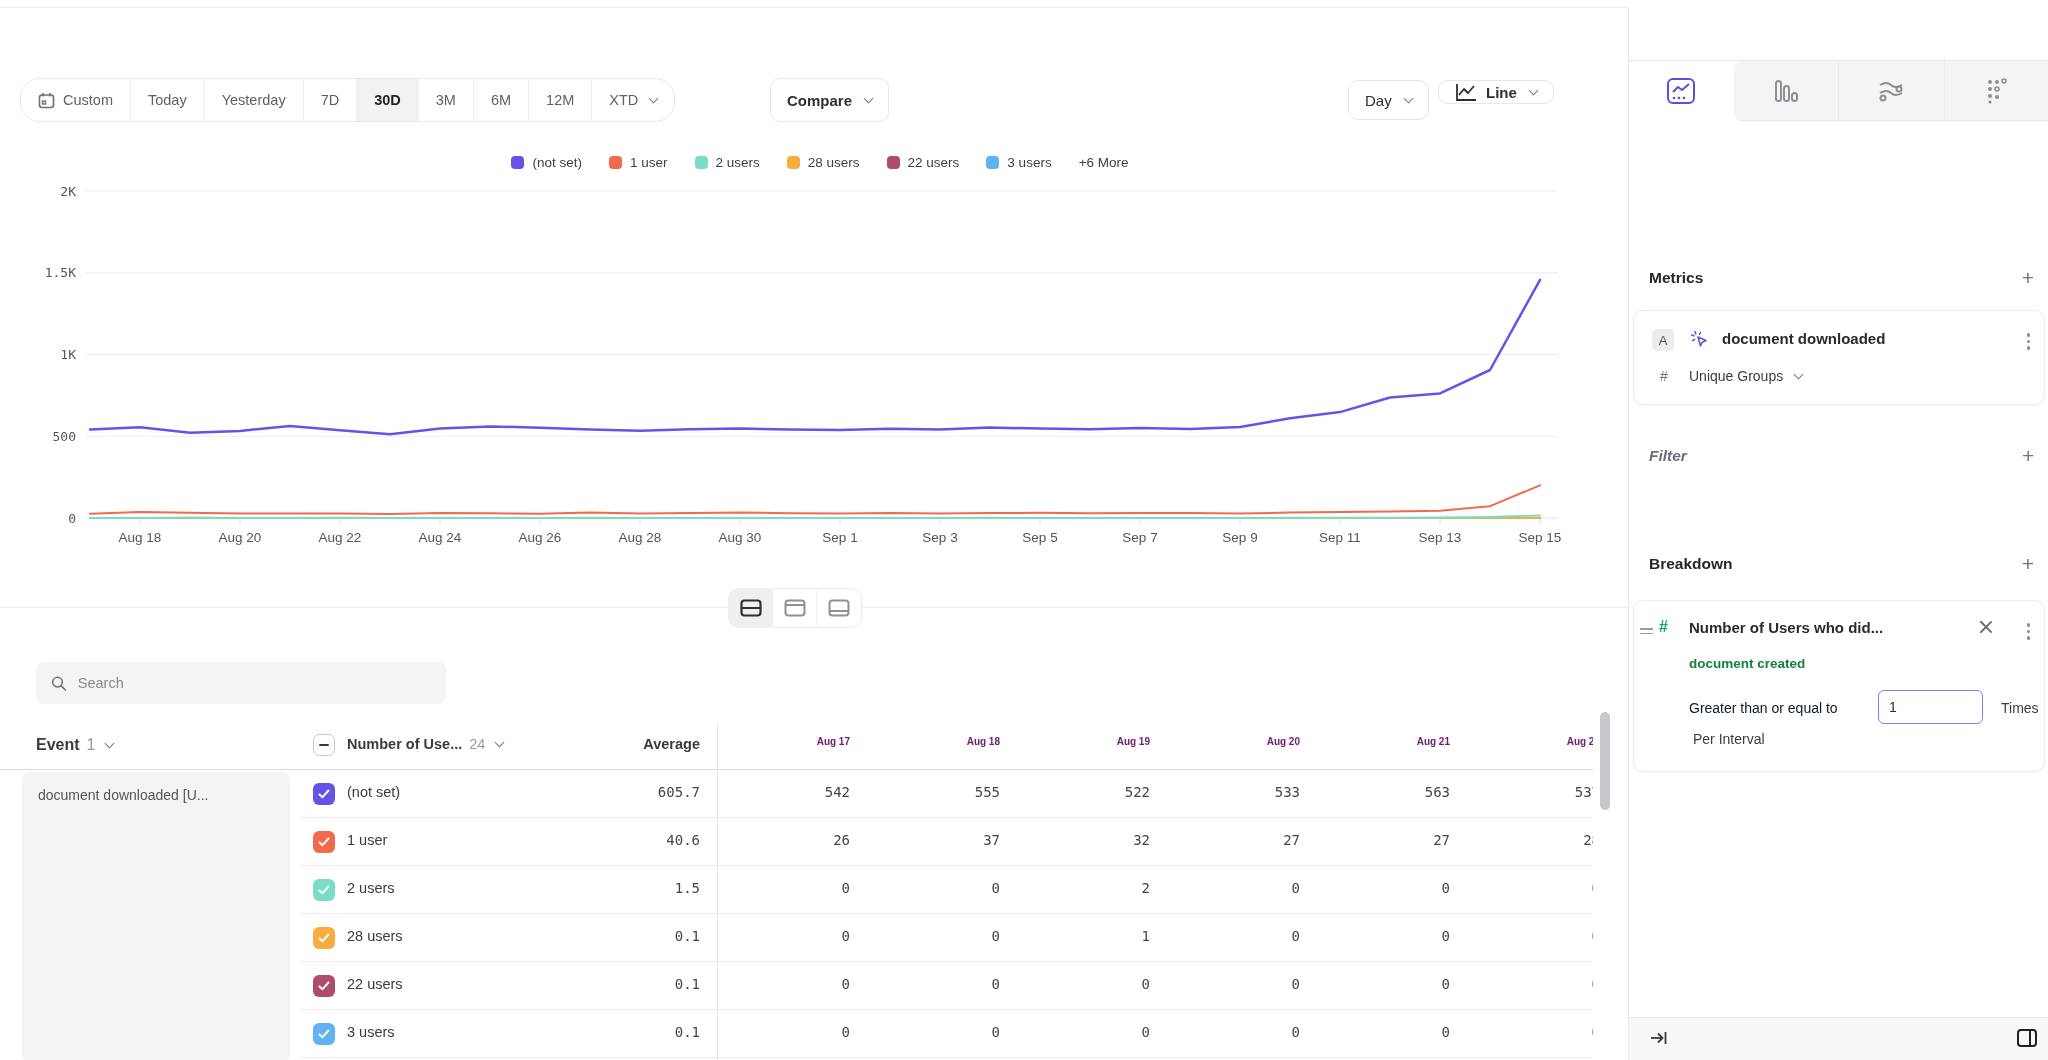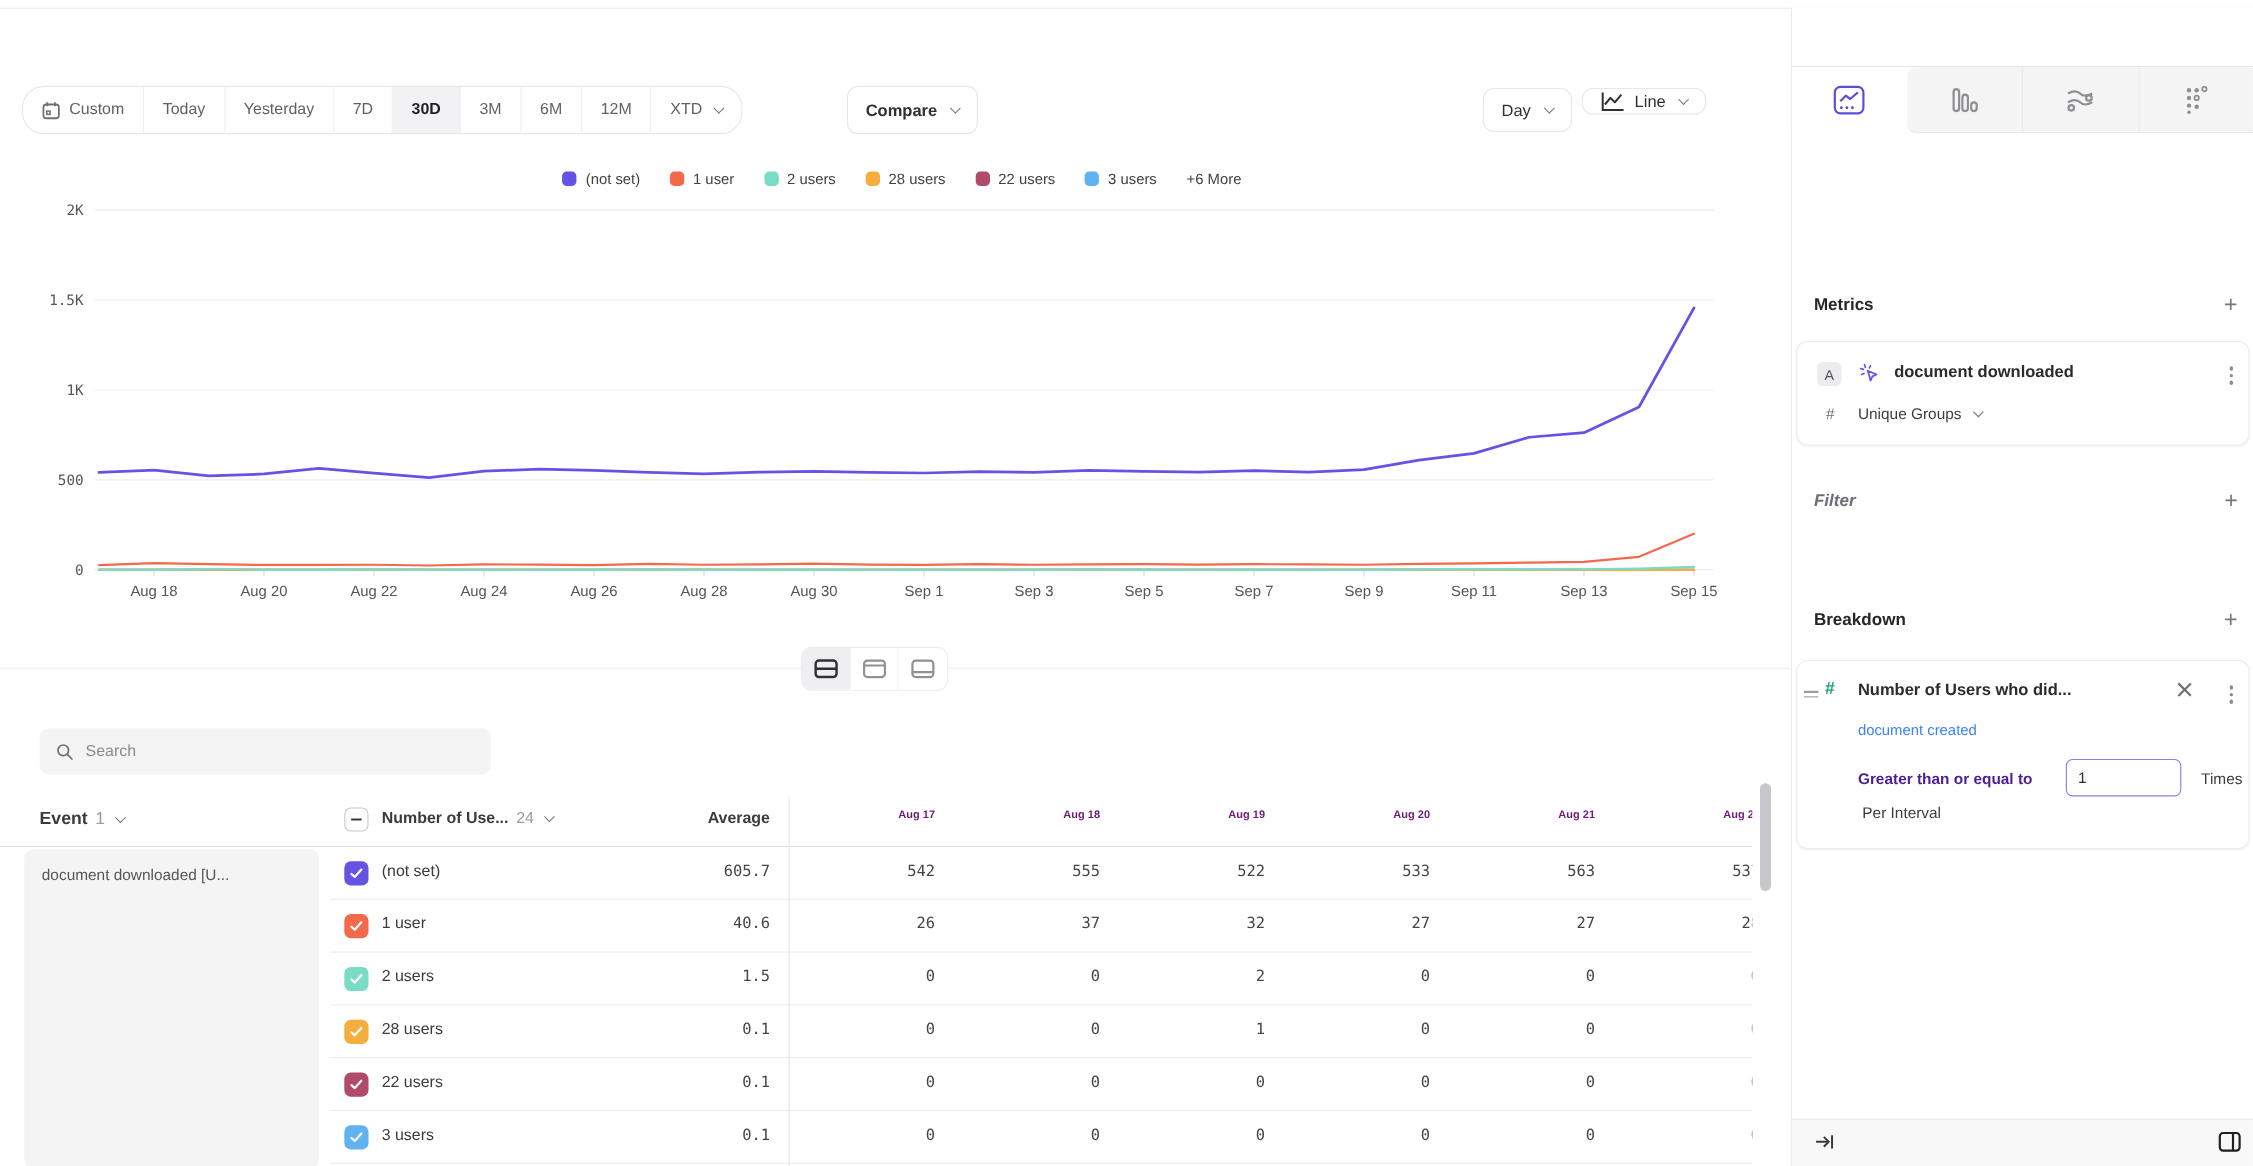--- a/index.html
+++ b/index.html
@@ -118,22 +118,22 @@
   .hash-g { position:absolute; left:26px; top:1px; font-size:14px; color:#6e6e76; }
   .agg { position:absolute; left:55px; top:1px; font-size:14px; color:#3c3c42; display:flex; align-items:center; gap:8px; cursor:pointer; }
 
   .bk-handle { position:absolute; left:6px; top:24px; width:13px; cursor:grab; }
   .bk-handle i { display:block; height:1.5px; background:#9a9aa0; margin:3px 0; }
   .hash-green { position:absolute; left:25px; top:17px; font-size:16px; font-weight:bold; color:#17a47b; }
   .bk-name { position:absolute; left:55px; top:18px; font-size:15px; font-weight:bold; color:#2a2a2f; }
   .close-x { position:absolute; right:48px; top:16px; width:20px; height:20px; cursor:pointer; }
   .close-x::before,.close-x::after { content:""; position:absolute; left:9px; top:2px; width:1.8px; height:16px; background:#6e6e76; }
   .close-x::before { transform:rotate(45deg); } .close-x::after { transform:rotate(-45deg); }
-  .bk-event { position:absolute; left:55px; top:55px; font-size:13.5px; font-weight:normal; color:#3b82f6; }
-  .bk-cond { position:absolute; left:55px; top:99px; font-size:14px; color:#4c1d95;font-weight:bold; }
+  .bk-event { position:absolute; left:55px; top:55px; font-size:13.5px; font-weight:bold; color:#15803d; }
+  .bk-cond { position:absolute; left:55px; top:99px; font-size:14px; color:#0f172a; }
   .times-input { position:absolute; left:244px; top:89px; width:105px; height:34px; border:1.5px solid #897cec;
                  border-radius:6px; font-size:14px; color:#2b2b30; padding:0 10px; outline:none;
                  font-family:"Liberation Sans",sans-serif; }
   .bk-times { position:absolute; left:367px; top:99px; font-size:14px; color:#3c3c42; }
   .bk-per { position:absolute; left:59px; top:130px; font-size:14px; color:#3c3c42; }
 
   .pfooter { position:absolute; left:0; bottom:0; width:420px; height:43px; background:#f8f8f9; border-top:1px solid #e9e9eb; }
   .collapse-ic { position:absolute; left:20px; top:10px; cursor:pointer; }
   .panel-ic { position:absolute; right:10px; top:8px; cursor:pointer; }
 </style>
@@ -181,21 +181,21 @@
     </div>
   </div>
 <div class="btn" style="left:770px;">
   <span>Compare</span>
   <i class="chev"></i>
 </div>
 <div class="btn light" style="left:1348px; top:80px; height:40px;">
   <span>Day</span>
   <i class="chev"></i>
 </div>
-<div class="btn light" style="left:1438px; top:80px; height:24px;">
+<div class="btn light" style="left:1438px; top:80px; height:24px;font-weight:bold;">
   <svg width="22" height="18" viewBox="0 0 22 18">
     <path d="M2 1 L2 17 L21 17" stroke="#2e2e33" stroke-width="1.8" fill="none"></path>
     <path d="M4 12 L9 6 L13 10 L19 3" stroke="#2e2e33" stroke-width="1.8" fill="none" stroke-linejoin="round"></path>
   </svg>
   <span>Line</span>
   <i class="chev"></i>
 </div>
 
 <div class="legend">
     <div class="legend-item">

